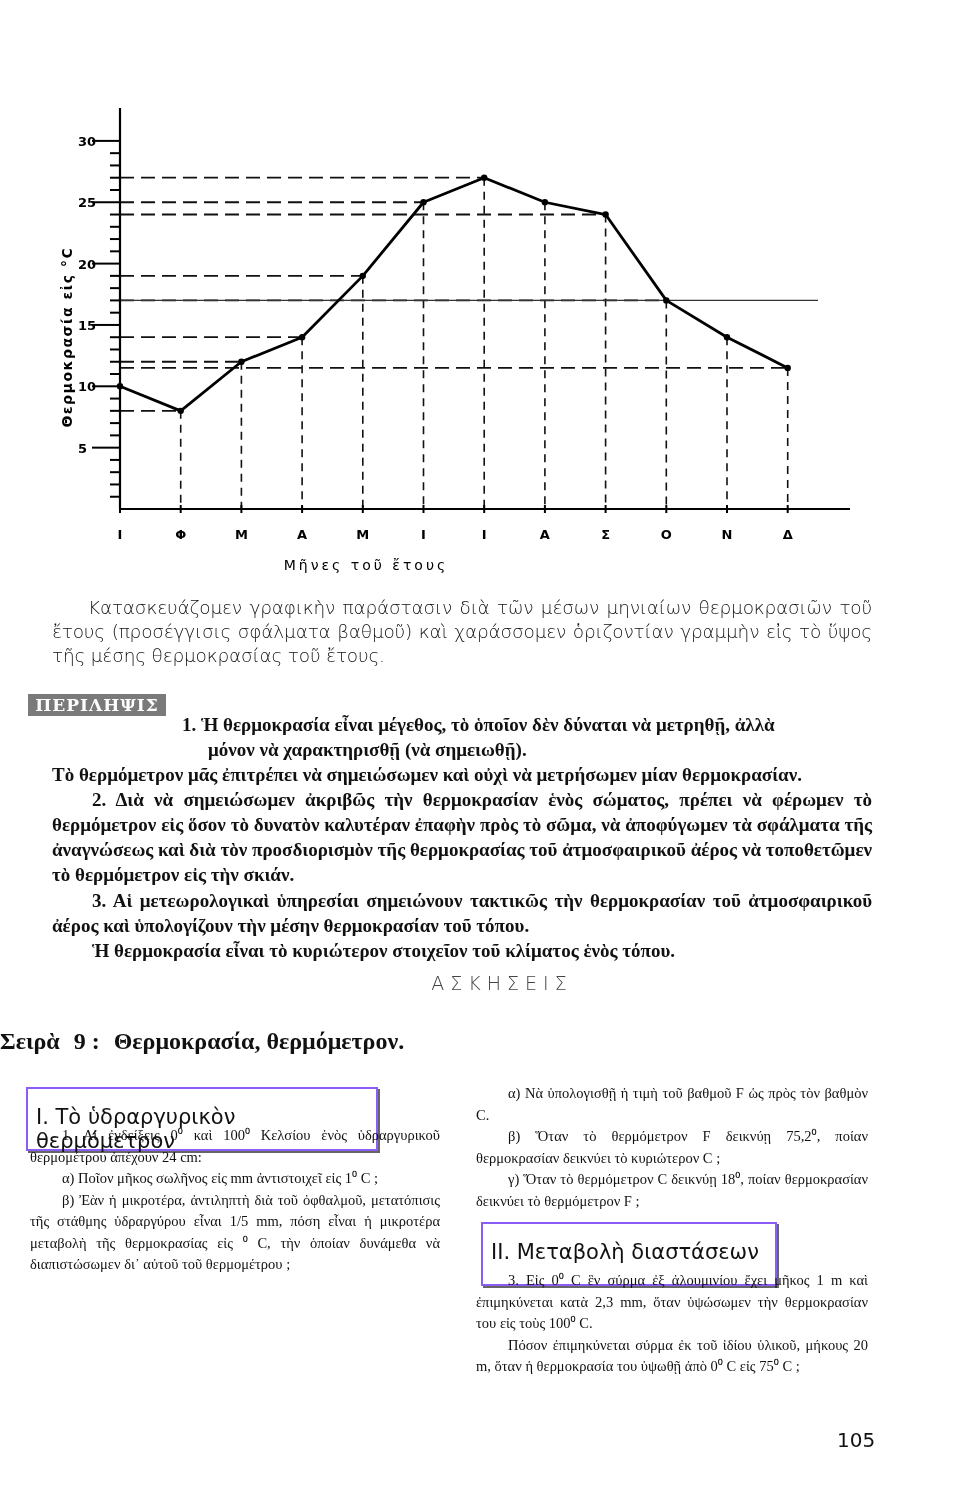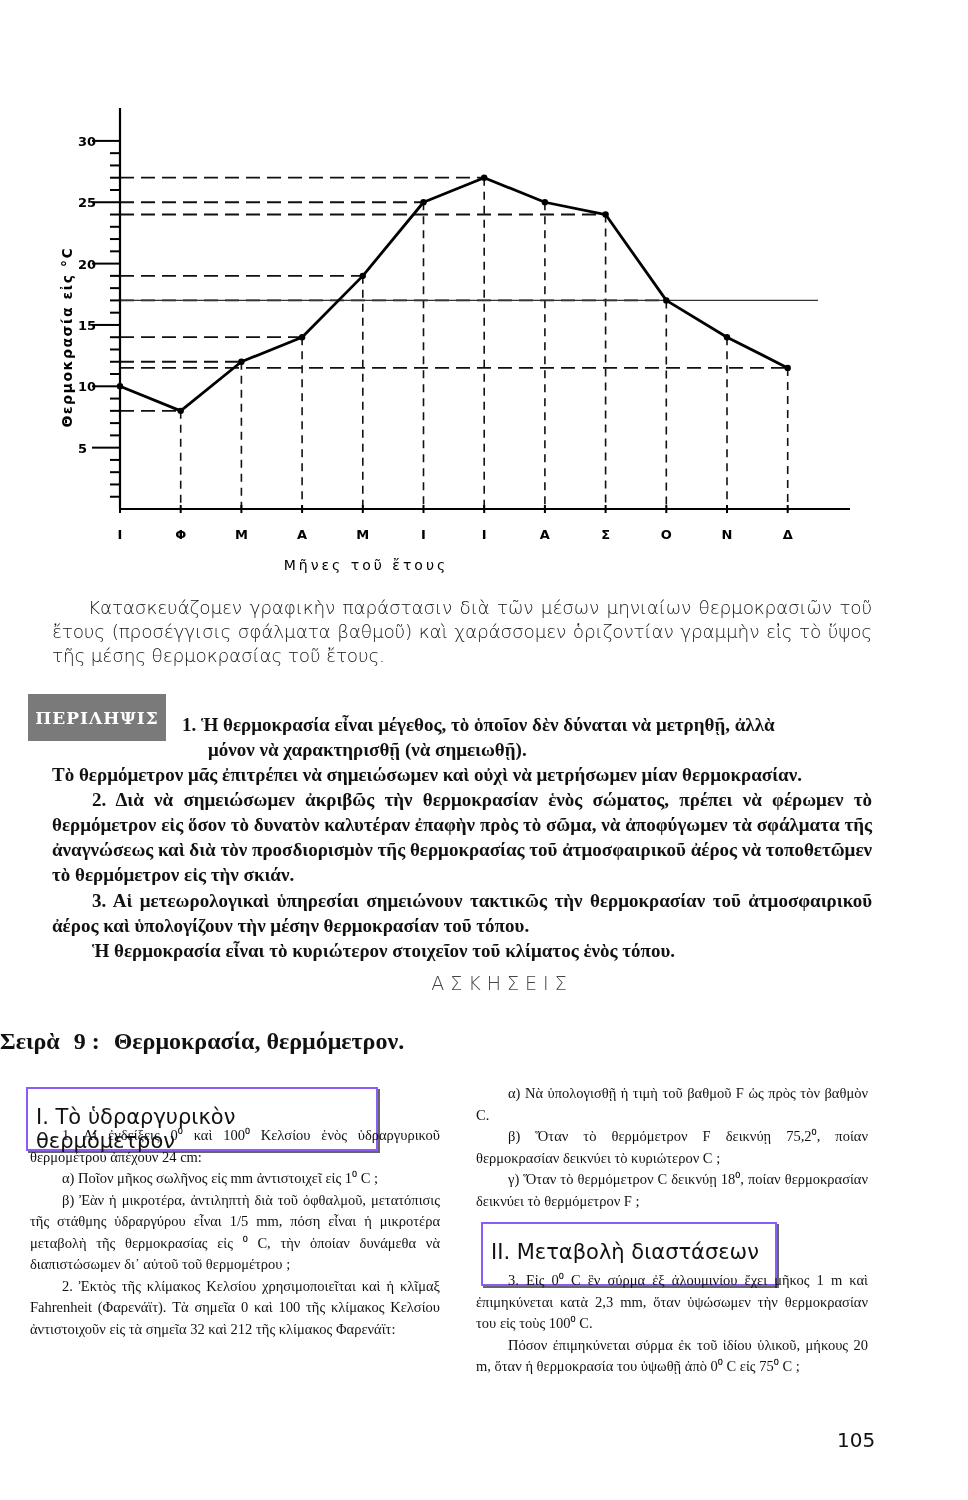--- a/index.html
+++ b/index.html
@@ -1,20 +1,20 @@
 <!DOCTYPE html>
 <html><head>
   <meta charset="utf-8">
   <style>
     html, body { margin: 0; padding: 0; background: #ffffff; }
     body { width: 968px; height: 1500px; position: relative; overflow: hidden; color: #111; font-family: "DejaVu Serif", serif; }
     #chart { position: absolute; left: 0; top: 0; width: 968px; height: 590px; }
     .p { position: absolute; margin: 0; }
     .intro { left: 52px; top: 596px; width: 820px; font-family: "DejaVu Sans", sans-serif; font-size: 18.5px; line-height: 24px; font-weight: 300; text-align: justify; text-indent: 36px; letter-spacing: -0.2px; }
-    .summary-badge { position: absolute; left: 28px; top: 694px; width: 138px; height: 47px; background: #7a7a7a; color: #fff; font-family: "DejaVu Serif", serif; font-weight: bold; font-size: 17px; letter-spacing: 1px; display: flex; align-items: center; justify-content: center; }
+    .summary-badge { position: absolute; left: 28px; top: 694px; width: 138px; height: 22px; background: #7a7a7a; color: #fff; font-family: "DejaVu Serif", serif; font-weight: bold; font-size: 17px; letter-spacing: 1px; display: flex; align-items: center; justify-content: center; }
     .bold-para { font-family: "Liberation Serif", serif; font-weight: bold; font-size: 19px; line-height: 25px; margin-top: 16px; }
     .sum1 { left: 182px; top: 696px; width: 690px; }
     .sum1b { left: 208px; top: 721px; }
     .sum2 { left: 52px; top: 746px; width: 820px; }
     .sum3 { left: 52px; top: 771px; width: 820px; text-indent: 40px; text-align: justify; }
     .sum4 { left: 52px; top: 872px; width: 820px; text-indent: 40px; text-align: justify; }
     .sum5 { left: 52px; top: 922px; width: 820px; text-indent: 40px; }
     .exercises { left: 18px; width: 968px; top: 972px; text-align: center; font-family: "DejaVu Sans", sans-serif; font-weight: 300; font-size: 19px; letter-spacing: 6px; color: #444; }
     .series { left: 0; width: 968px; top: 1028px; font-family: "Liberation Serif", serif; font-weight: bold; font-size: 24px; }
     .series .num { margin: 0 14px; }
@@ -156,21 +156,20 @@
 
 <p class="p series">
   <span>Σειρὰ</span><span class="num">9 :</span><span>Θερμοκρασία, θερμόμετρον.</span>
 </p>
 
 <div class="sec-box sec1">Ι. Τὸ ὑδραργυρικὸν θερμόμετρον</div>
 <div class="col colL1">
   <p class="ind">1. Αἱ ἐνδείξεις 0⁰ καὶ 100⁰ Κελσίου ἑνὸς ὑδραργυρικοῦ θερμομέτρου ἀπέχουν 24 cm:</p>
   <p class="ind">α) Ποῖον μῆκος σωλῆνος εἰς mm ἀντιστοιχεῖ εἰς 1⁰ C ;</p>
   <p class="ind">β) Ἐὰν ἡ μικροτέρα, ἀντιληπτὴ διὰ τοῦ ὀφθαλμοῦ, μετατόπισις τῆς στάθμης ὑδραργύρου εἶναι 1/5 mm, πόση εἶναι ἡ μικροτέρα μεταβολὴ τῆς θερμοκρασίας εἰς ⁰ C, τὴν ὁποίαν δυνάμεθα νὰ διαπιστώσωμεν δι᾿ αὐτοῦ τοῦ θερμομέτρου ;</p>
-  <p class="ind">2. Ἐκτὸς τῆς κλίμακος Κελσίου χρησιμοποιεῖται καὶ ἡ κλῖμαξ Fahrenheit (Φαρενάϊτ). Τὰ σημεῖα 0 καὶ 100 τῆς κλίμακος Κελσίου ἀντιστοιχοῦν εἰς τὰ σημεῖα 32 καὶ 212 τῆς κλίμακος Φαρενάϊτ:</p>
 </div>
 <div class="col colR1">
   <p class="ind">α) Νὰ ὑπολογισθῇ ἡ τιμὴ τοῦ βαθμοῦ F ὡς πρὸς τὸν βαθμὸν C.</p>
   <p class="ind">β) Ὅταν τὸ θερμόμετρον F δεικνύῃ 75,2⁰, ποίαν θερμοκρασίαν δεικνύει τὸ κυριώτερον C ;</p>
   <p class="ind">γ) Ὅταν τὸ θερμόμετρον C δεικνύῃ 18⁰, ποίαν θερμοκρασίαν δεικνύει τὸ θερμόμετρον F ;</p>
 </div>
 
 <div class="sec-box sec2">ΙΙ. Μεταβολὴ διαστάσεων</div>
 <div class="col colR2">
   <p class="ind">3. Εἰς 0⁰ C ἓν σύρμα ἐξ ἀλουμινίου ἔχει μῆκος 1 m καὶ ἐπιμηκύνεται κατὰ 2,3 mm, ὅταν ὑψώσωμεν τὴν θερμοκρασίαν του εἰς τοὺς 100⁰ C.</p>

